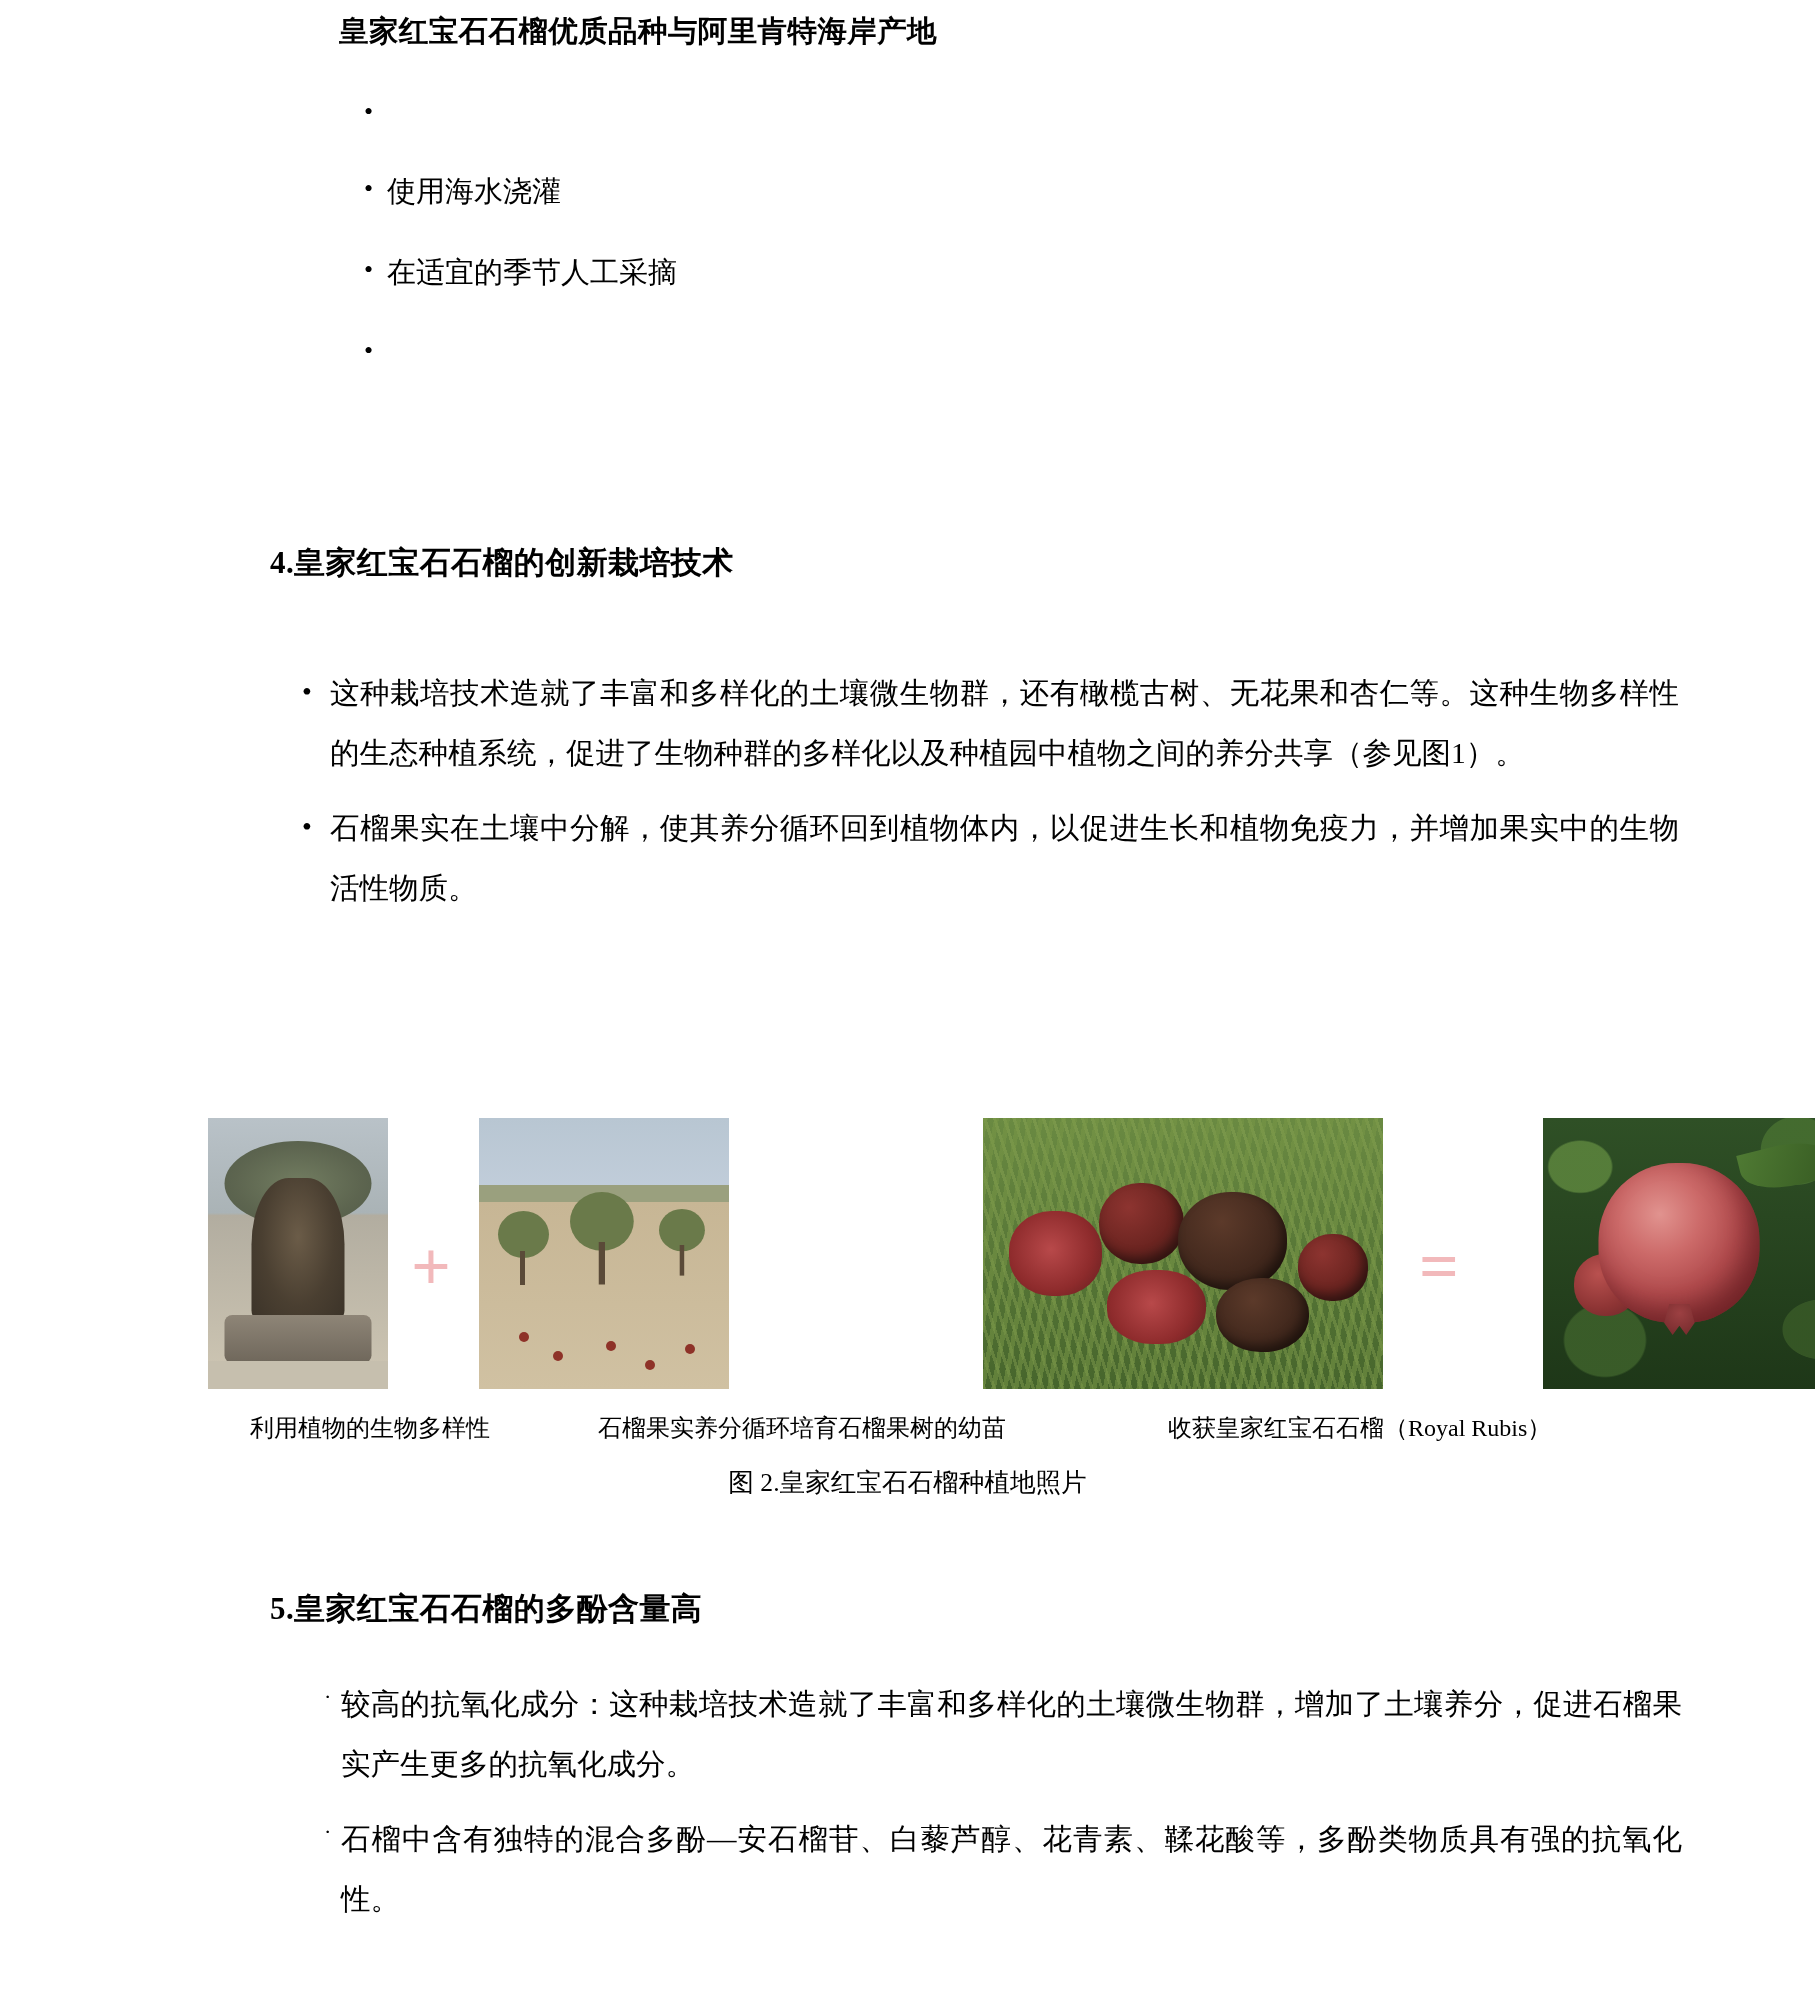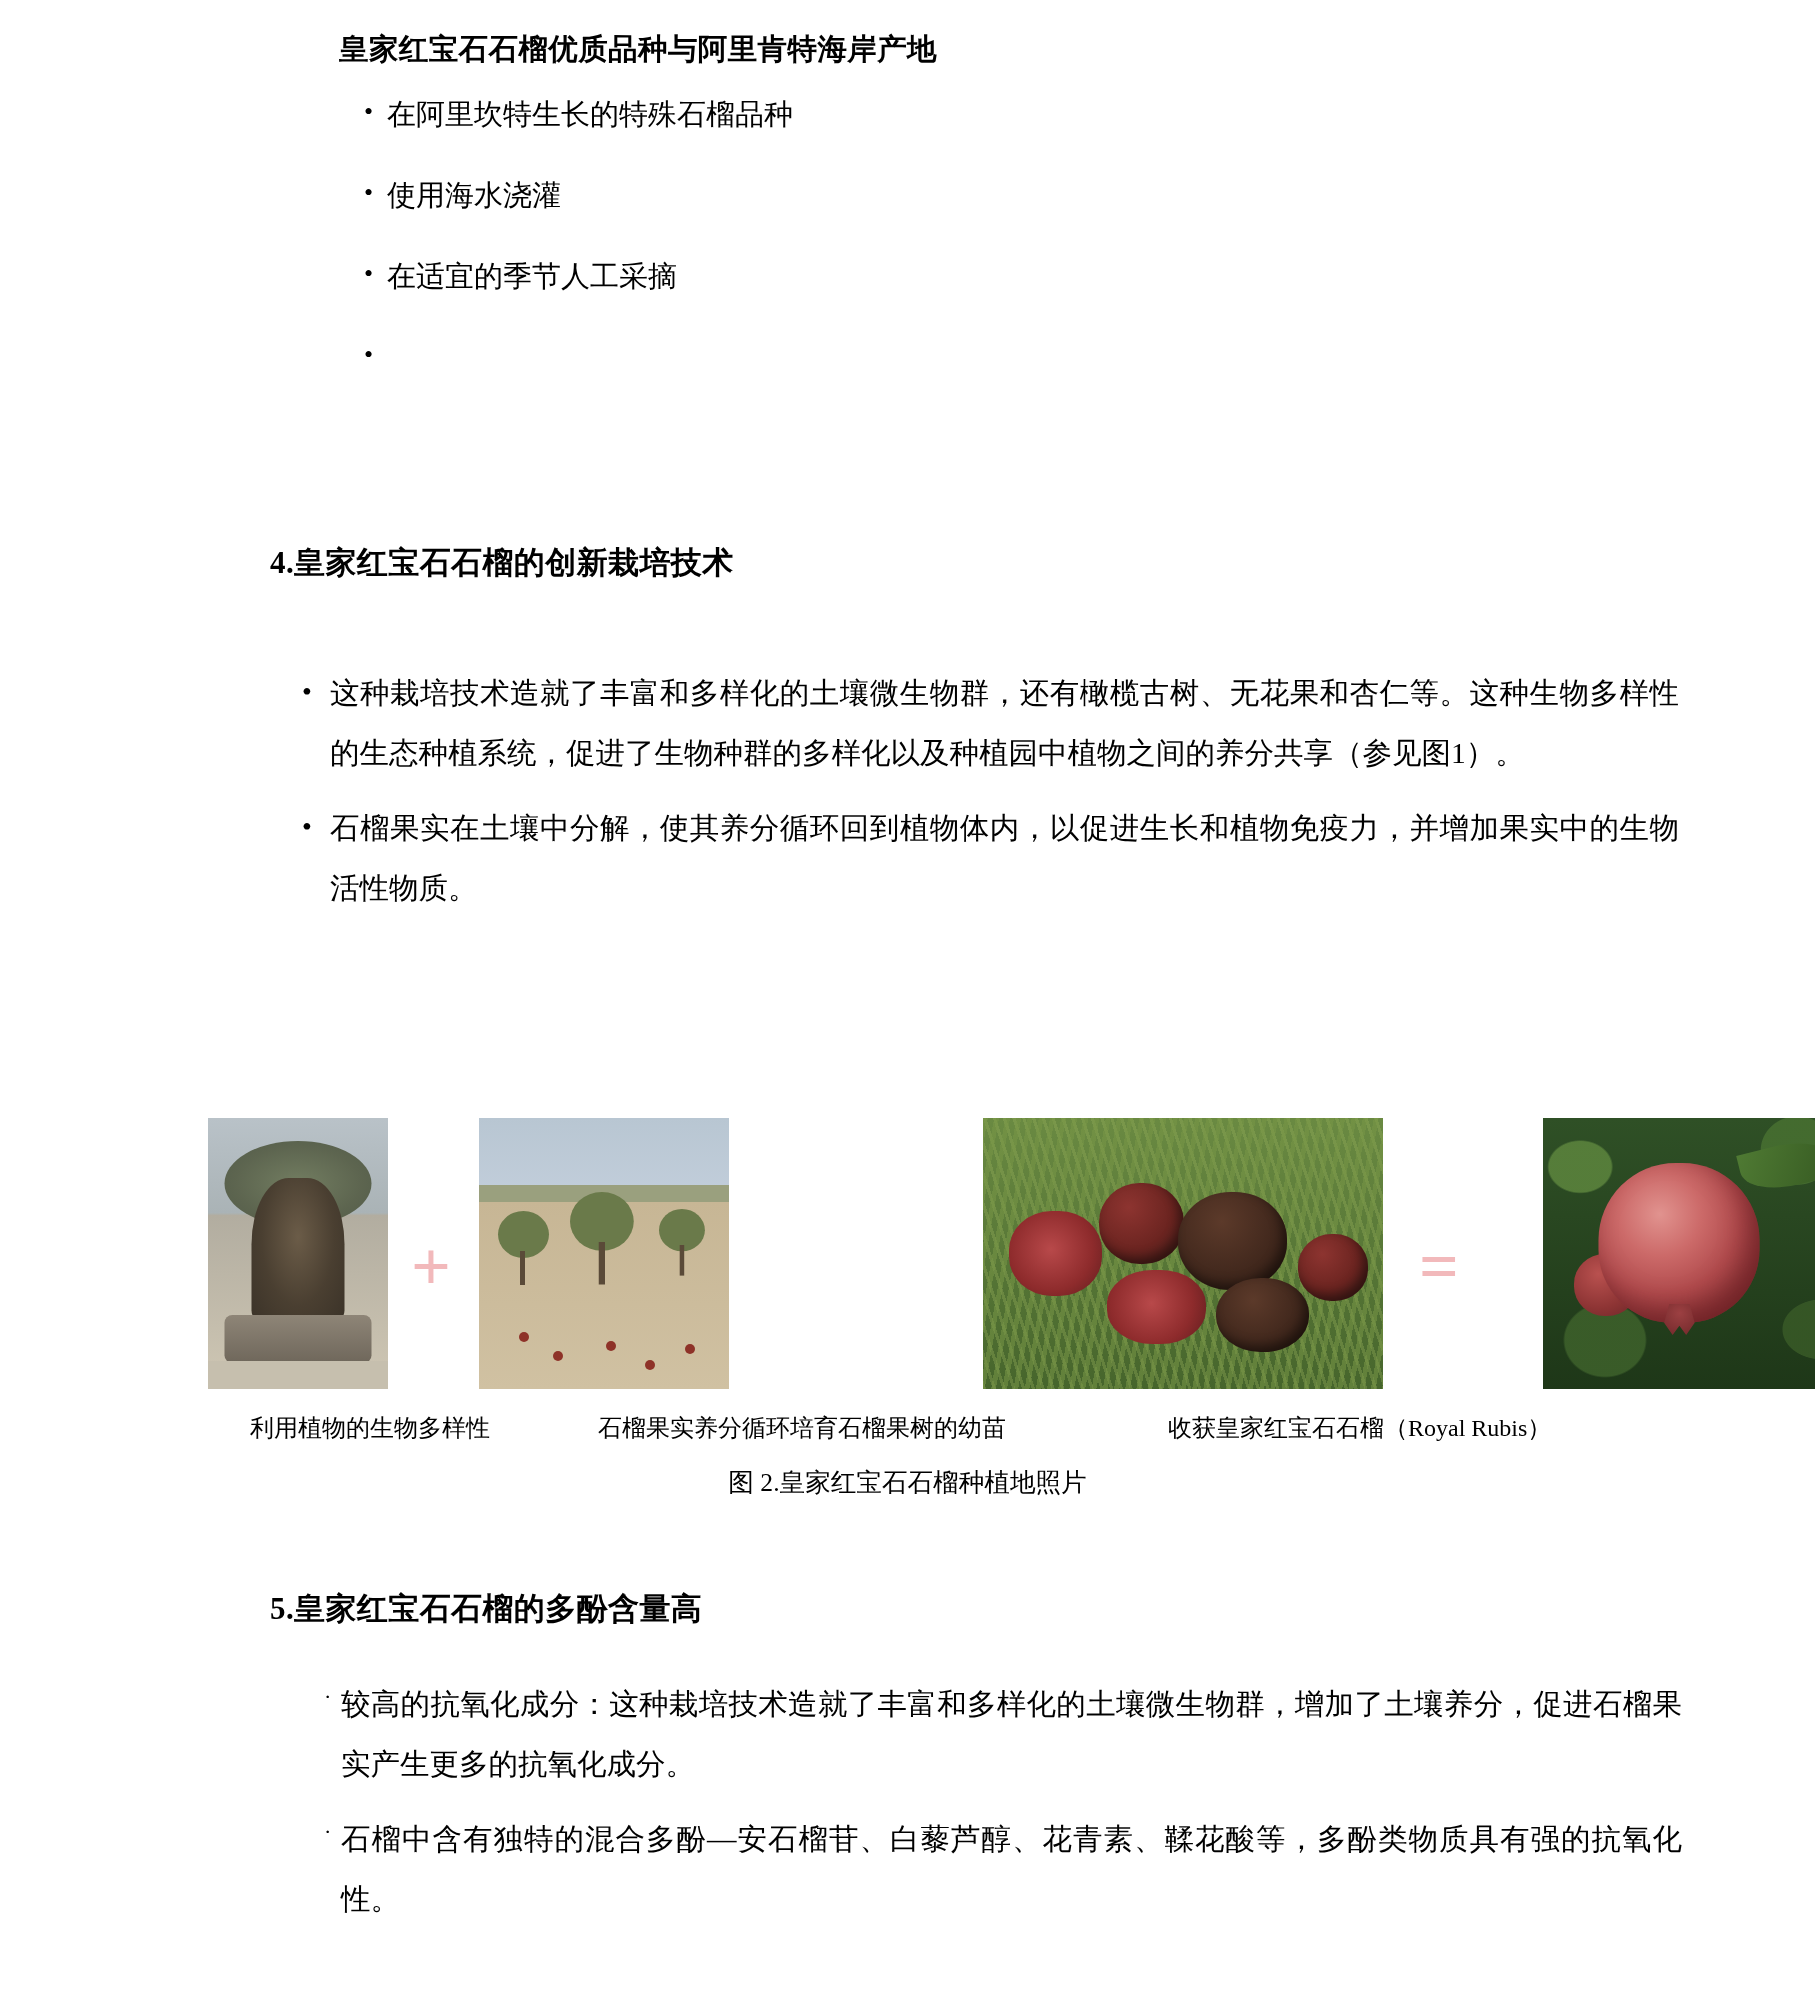--- a/index.html
+++ b/index.html
@@ -35,21 +35,20 @@
     line-height: 1.5;
     letter-spacing: 0.4px;
   }
 
   
   .doc-title {
     position: absolute;
     left: 339px;
     top: 9.3px;
     width: 1163px;
-    margin-top: 18px;
   }
 
   
   .top-list {
     position: absolute;
     left: 364px;
     top: 93px;
     width: 1240px;
   }
   .top-list .li {
@@ -253,21 +252,20 @@
 </head>
 <body>
 
 <div class="page">
 
   <div class="doc-title heading-bold">皇家红宝石石榴优质品种与阿里肯特海岸产地</div>
 
   <div class="top-list">
     <div class="li">
       <span class="dot">•</span>
-      <span class="txt">在阿里坎特生长的特殊石榴品种</span>
     </div>
     <div class="li">
       <span class="dot">•</span>
       <span class="txt">使用海水浇灌</span>
     </div>
     <div class="li">
       <span class="dot">•</span>
       <span class="txt">在适宜的季节人工采摘</span>
     </div>
     <div class="li">

